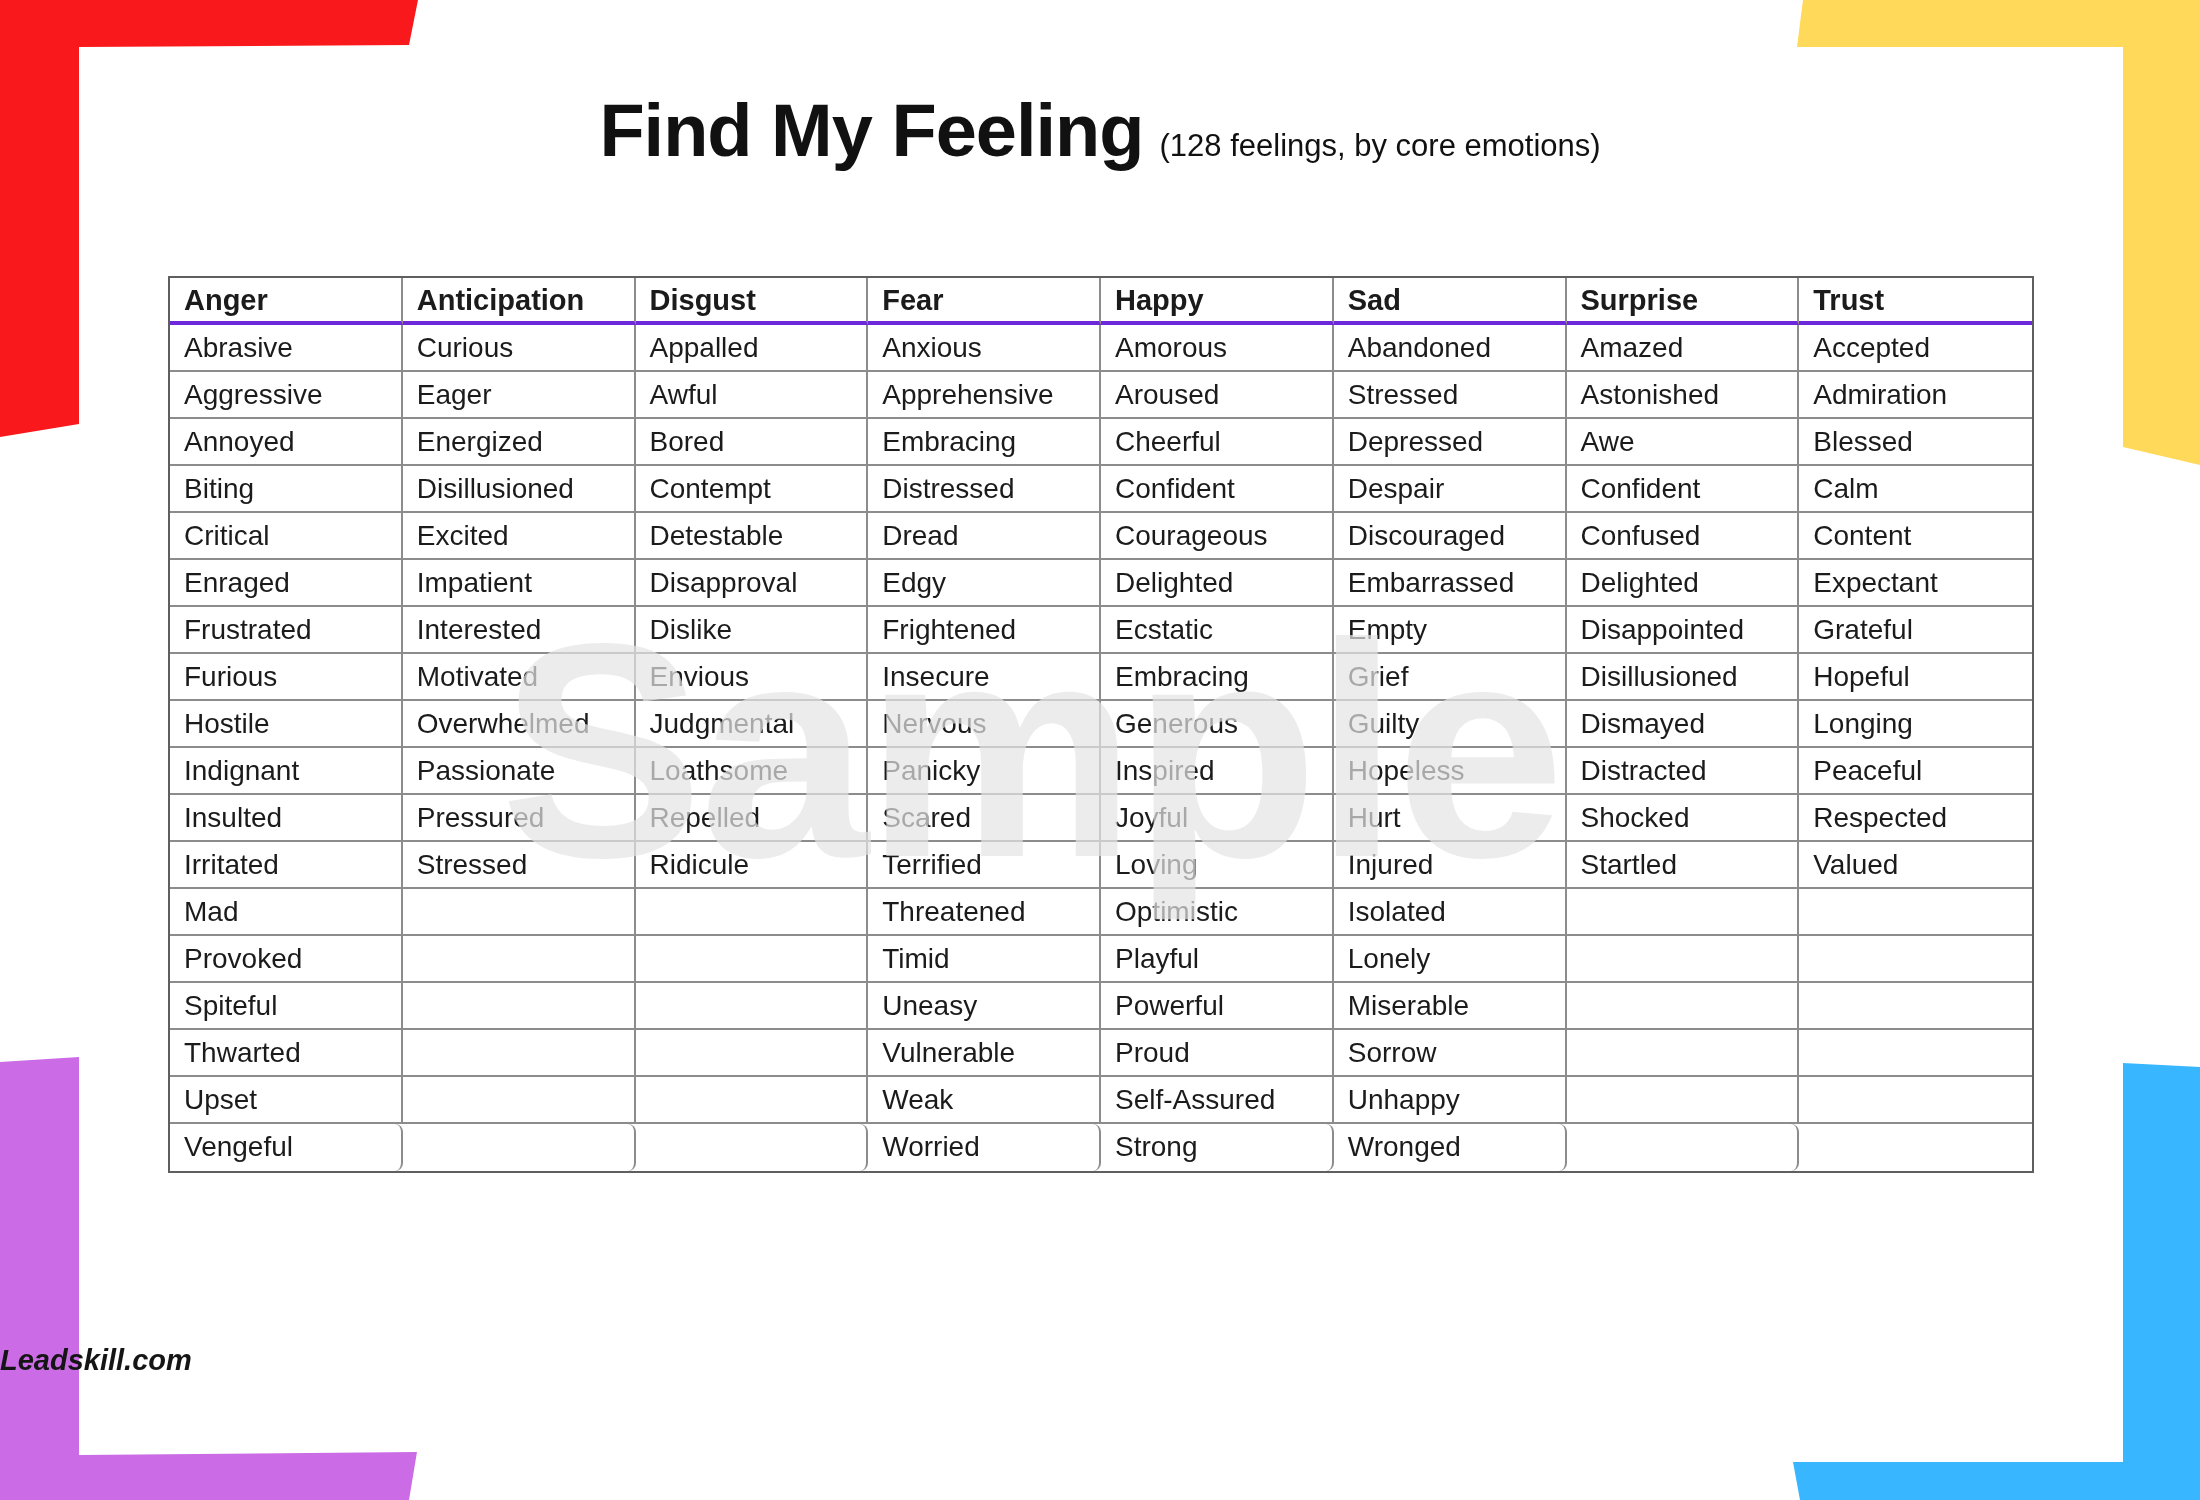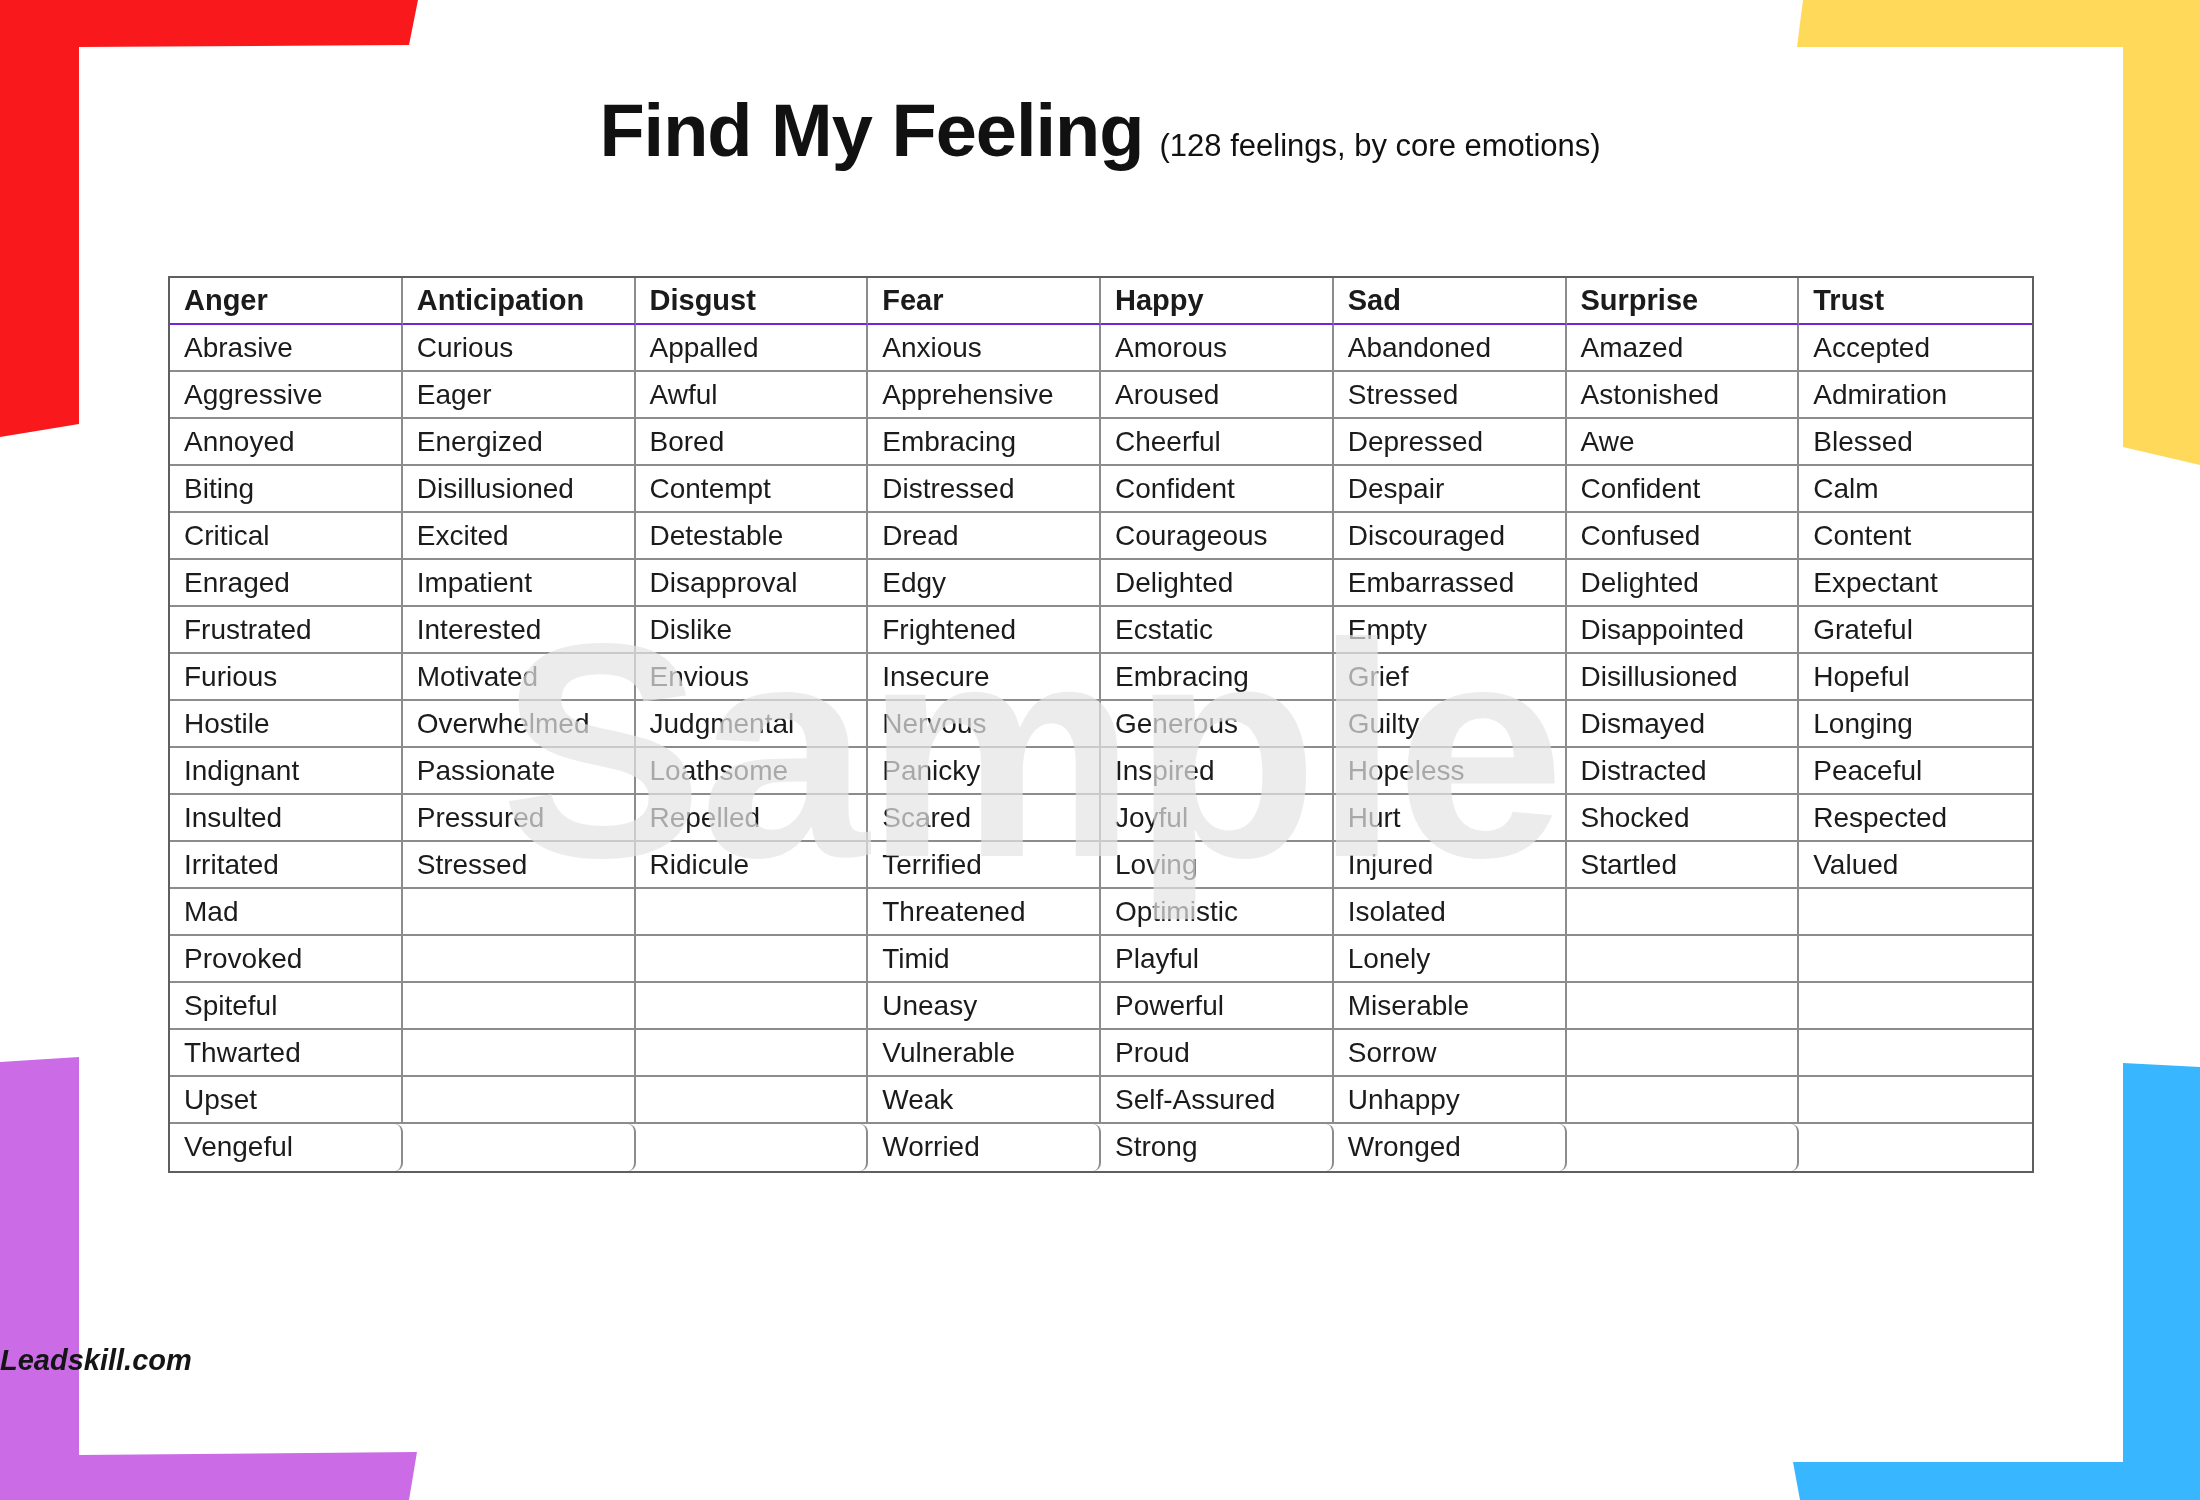--- a/index.html
+++ b/index.html
@@ -32,21 +32,21 @@
   .cell{
     box-sizing:border-box;
     height:47px;line-height:45px;
     padding-left:14px;
     border-right:2px solid #8c8c8c;
     border-bottom:2px solid #8c8c8c;
     font-size:28px;
     white-space:nowrap;overflow:hidden;
     color:#1b1b1b;
   }
-  .cell.head{font-weight:700;font-size:29px;border-bottom:2px solid #6d28d9;}
+  .cell.head{font-weight:700;font-size:29px;border-bottom:4px solid #6d28d9;}
   .cell:nth-child(8n){border-right:none;}
   .feelings-table .cell:nth-last-child(-n+8){border-bottom:none;border-radius:8px;}
   
   .watermark{
     position:absolute;left:500px;top:598px;
     font-size:305px;font-weight:700;line-height:1;
     letter-spacing:-4px;
     z-index:5;pointer-events:none;
     user-select:none;
   }

